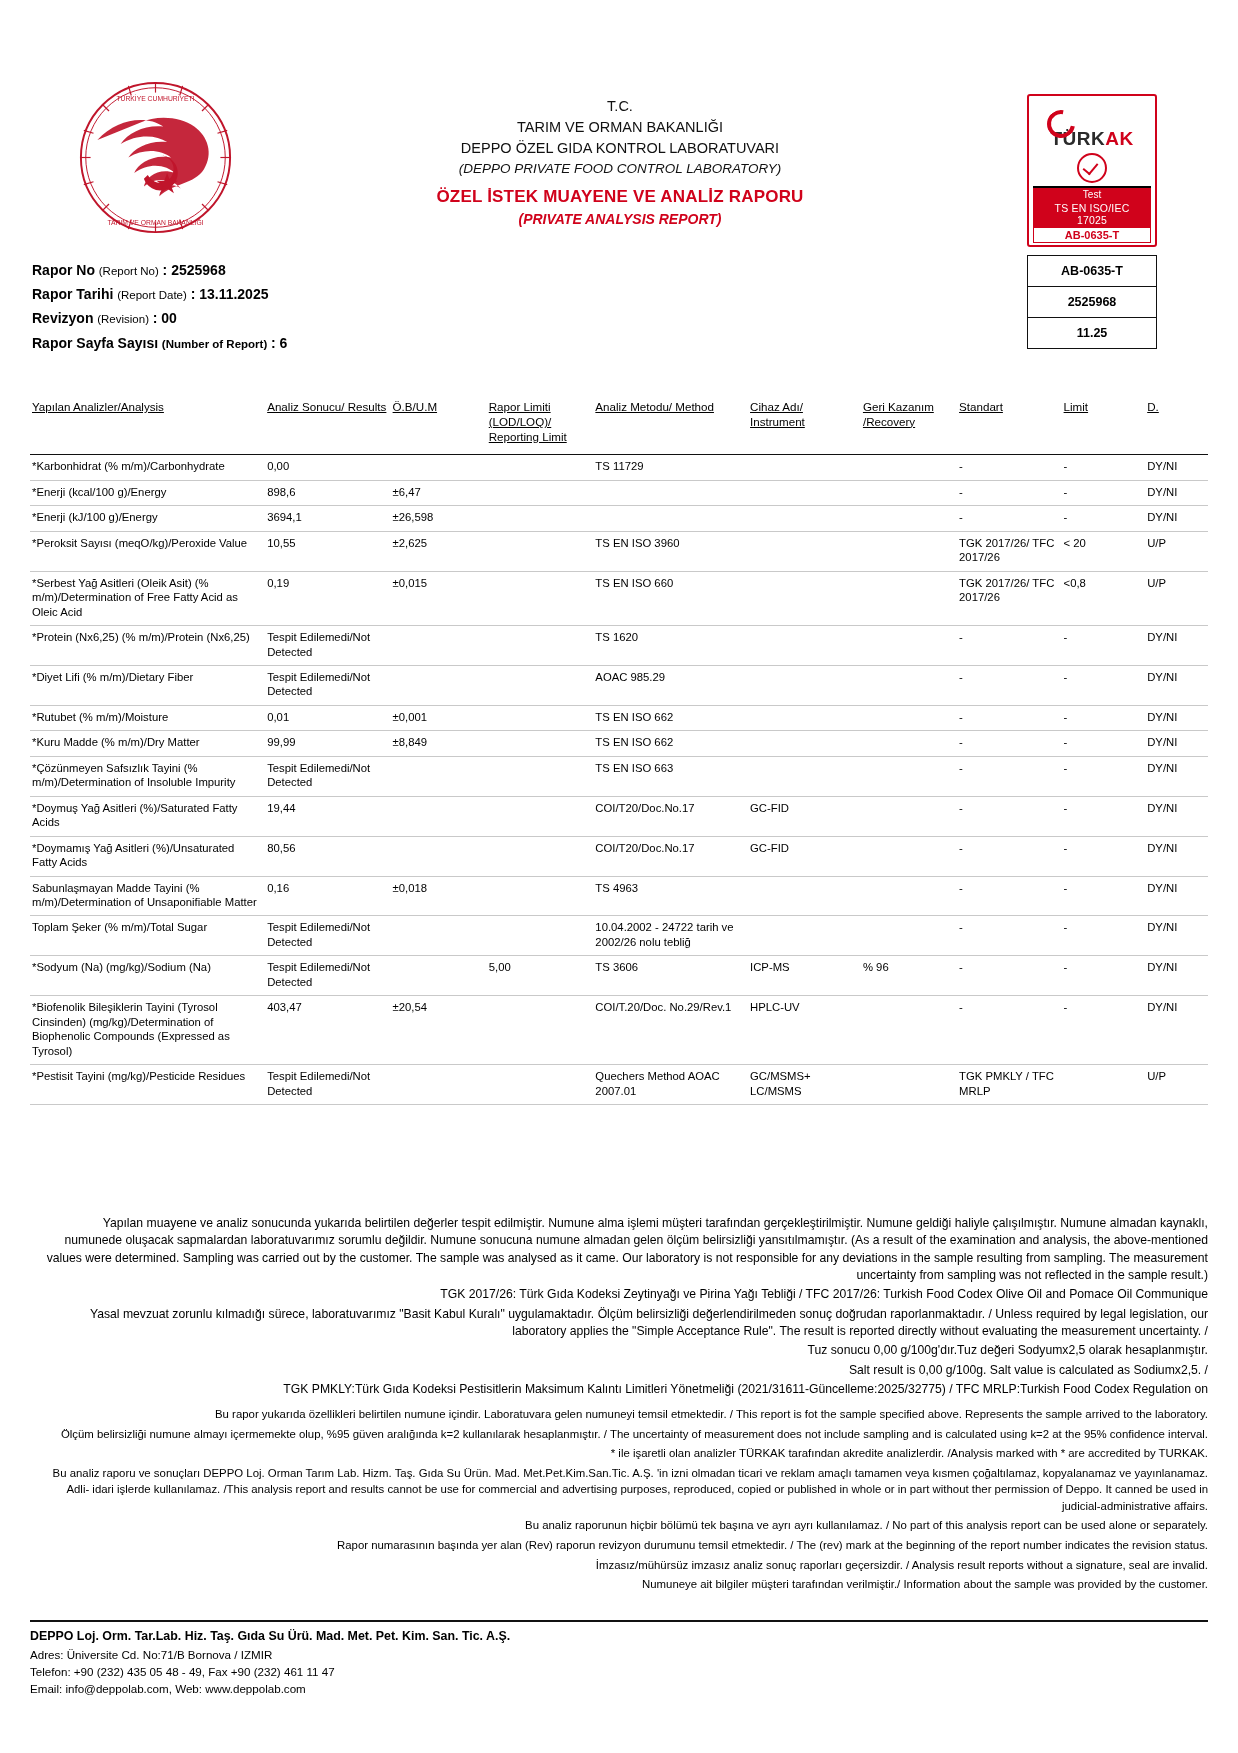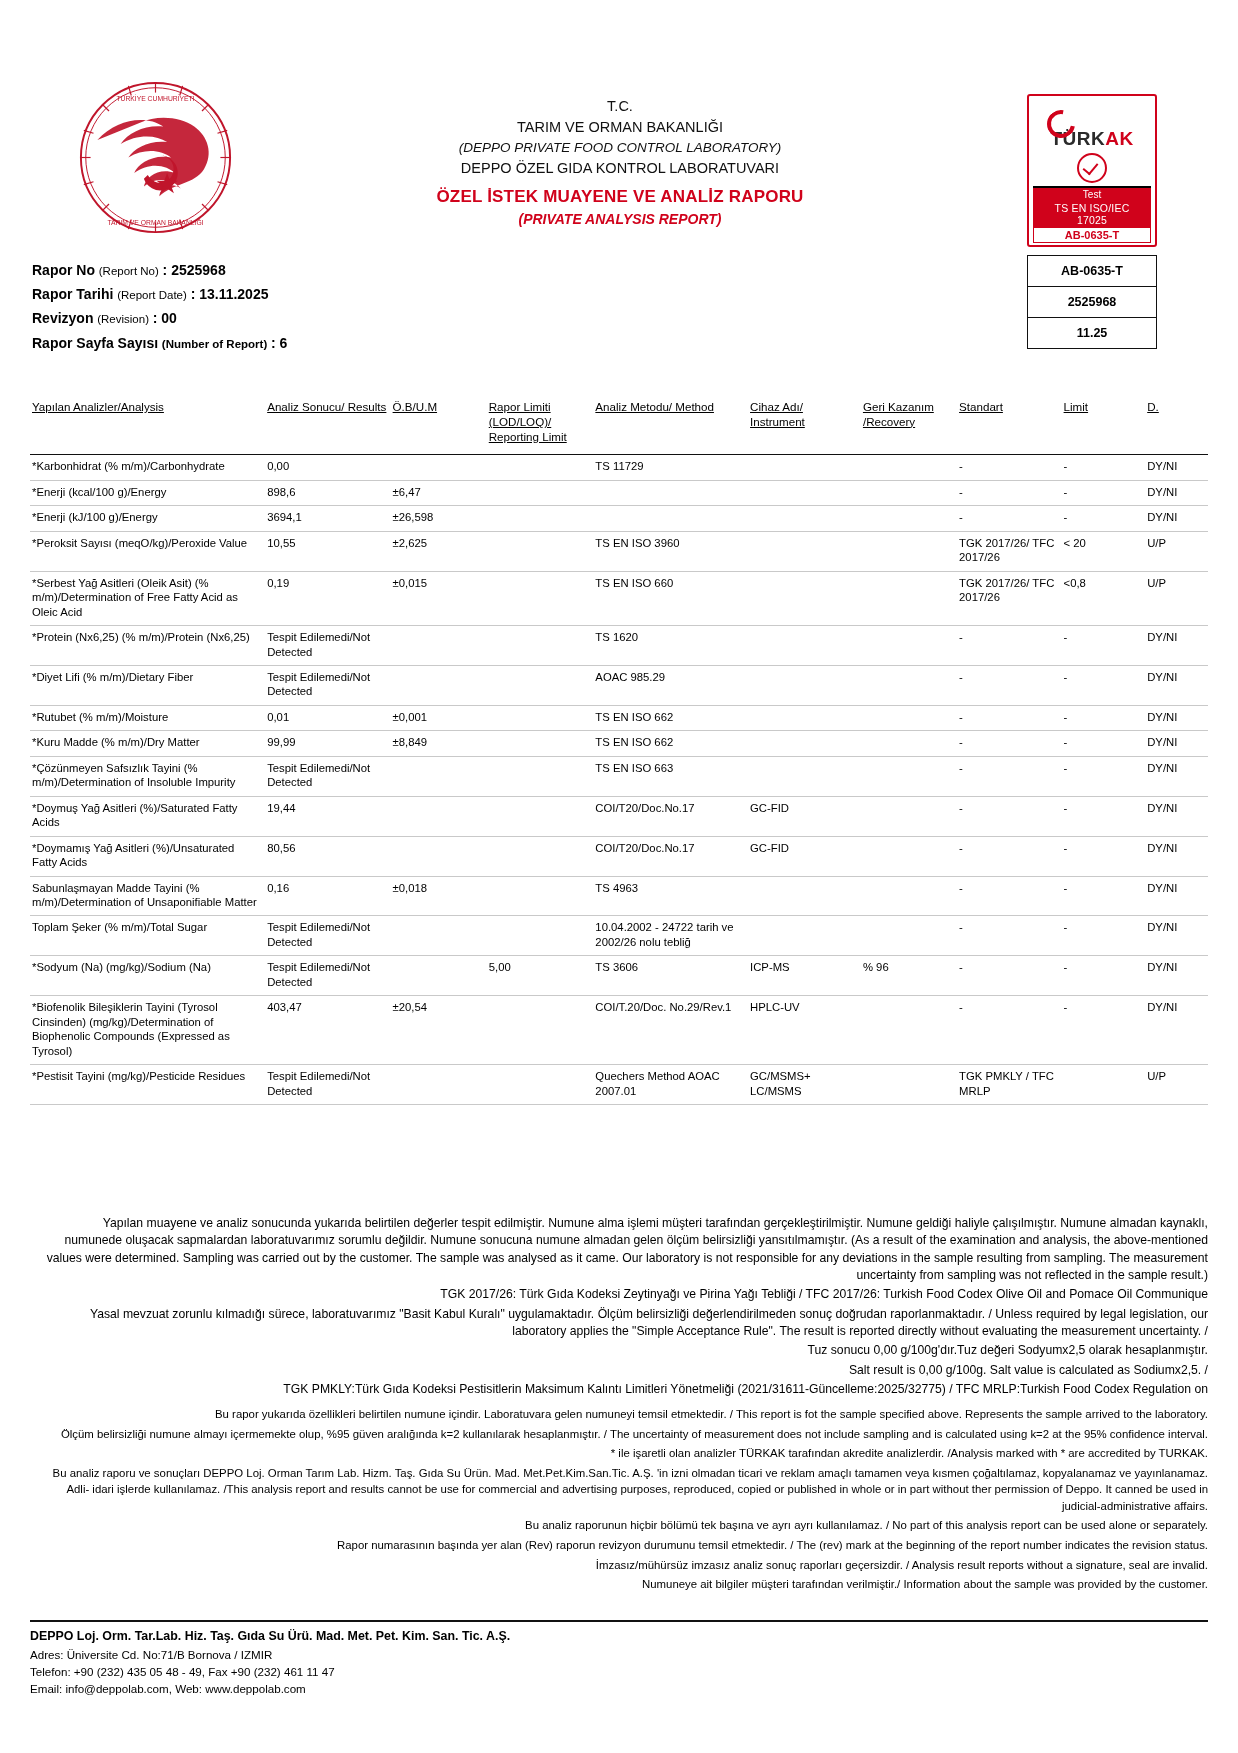--- a/index.html
+++ b/index.html
@@ -272,22 +272,22 @@
           <polygon points="92,96 95,104 103,104 96,109 99,117 92,112 85,117 88,109 81,104 89,104"></polygon>
         </g>
         <text x="80" y="22" font-size="7" fill="#c0152b" text-anchor="middle" font-family="Liberation Sans, sans-serif">TÜRKİYE CUMHURİYETİ</text>
         <text x="80" y="150" font-size="7" fill="#c0152b" text-anchor="middle" font-family="Liberation Sans, sans-serif">TARIM VE ORMAN BAKANLIĞI</text>
       </svg>
     </div>
 
     <div class="header-center">
       <div class="ln">T.C.</div>
       <div class="ln">TARIM VE ORMAN BAKANLIĞI</div>
+      <div class="ln">DEPPO ÖZEL GIDA KONTROL LABORATUVARI</div>
       <div class="ln italic">(DEPPO PRIVATE FOOD CONTROL LABORATORY)</div>
-      <div class="ln">DEPPO ÖZEL GIDA KONTROL LABORATUVARI</div>
       <div class="ln red">ÖZEL İSTEK MUAYENE VE ANALİZ RAPORU</div>
       <div class="ln red-italic">(PRIVATE ANALYSIS REPORT)</div>
     </div>
 
     <div class="turkak">
       <div class="turkak-logo">
         <div style="position:relative;height:26px;">
           <div class="turkak-moon"></div>
         </div>
         <div class="turkak-word"><span>TÜRK</span><span class="ak">AK</span></div>

